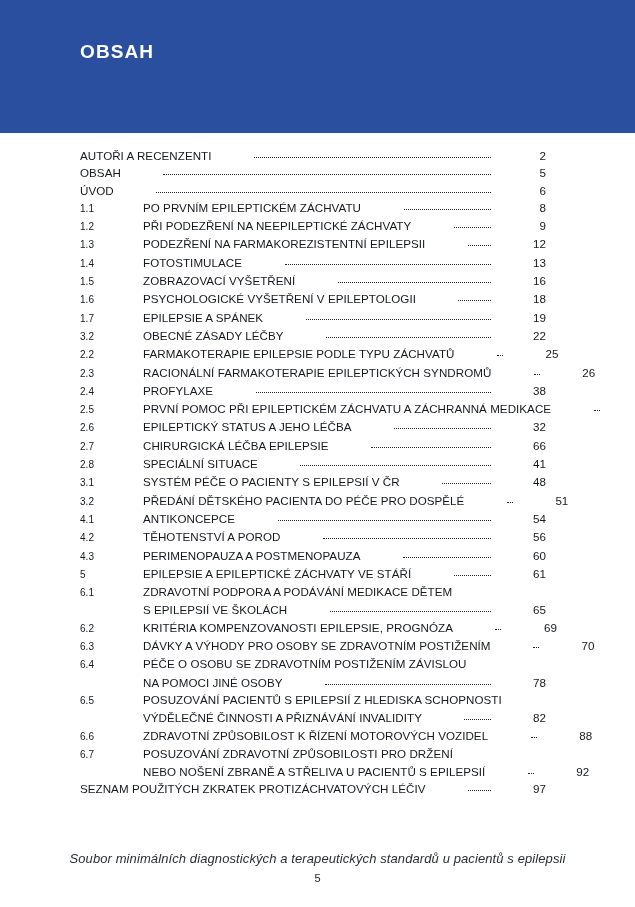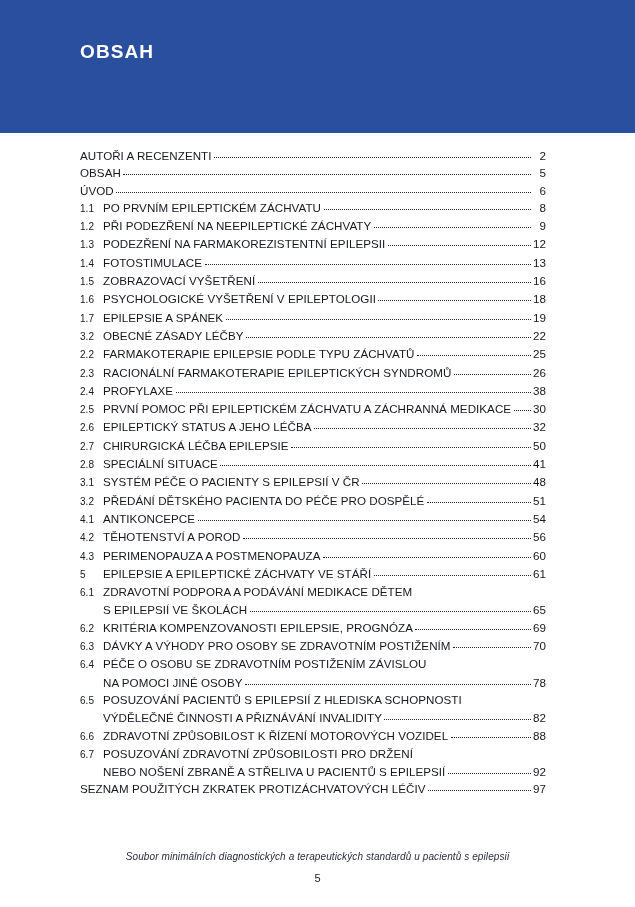--- a/index.html
+++ b/index.html
@@ -44,20 +44,21 @@
     font-size: 11.6px;
     color: #15181e;
     line-height: 17.3px;
     letter-spacing: 0.05px;
   }
 
   .toc-line {
     display: flex;
     align-items: baseline;
     width: 100%;
+    gap: 40px;
   }
 
   .num {
     flex: 0 0 23px;
     font-size: 10px;
     white-space: nowrap;
   }
   .num.empty { flex-basis: 23px; }
 
   .label {
@@ -89,21 +90,21 @@
     white-space: nowrap;
   }
   .page.blank { visibility: hidden; }
 
   .footer-note {
     position: absolute;
     left: 0;
     right: 0;
     top: 851px;
     text-align: center;
-    font-size: 10px;
+    font-size: 13px;
     font-style: italic;
     color: #2a2e36;
     letter-spacing: 0.1px;
   }
   .footer-page {
     position: absolute;
     left: 0;
     right: 0;
     top: 872px;
     text-align: center;
@@ -242,21 +243,21 @@
         <span class="label">EPILEPTICKÝ STATUS A JEHO LÉČBA</span>
         <span class="leader"></span>
         <span class="page">32</span>
       </div>
     </div>
     <div class="toc-entry">
       <div class="toc-line">
         <span class="num">2.7</span>
         <span class="label">CHIRURGICKÁ LÉČBA EPILEPSIE</span>
         <span class="leader"></span>
-        <span class="page">50</span>
+        <span class="page">66</span>
       </div>
     </div>
     <div class="toc-entry">
       <div class="toc-line">
         <span class="num">2.8</span>
         <span class="label">SPECIÁLNÍ SITUACE</span>
         <span class="leader"></span>
         <span class="page">41</span>
       </div>
     </div>

